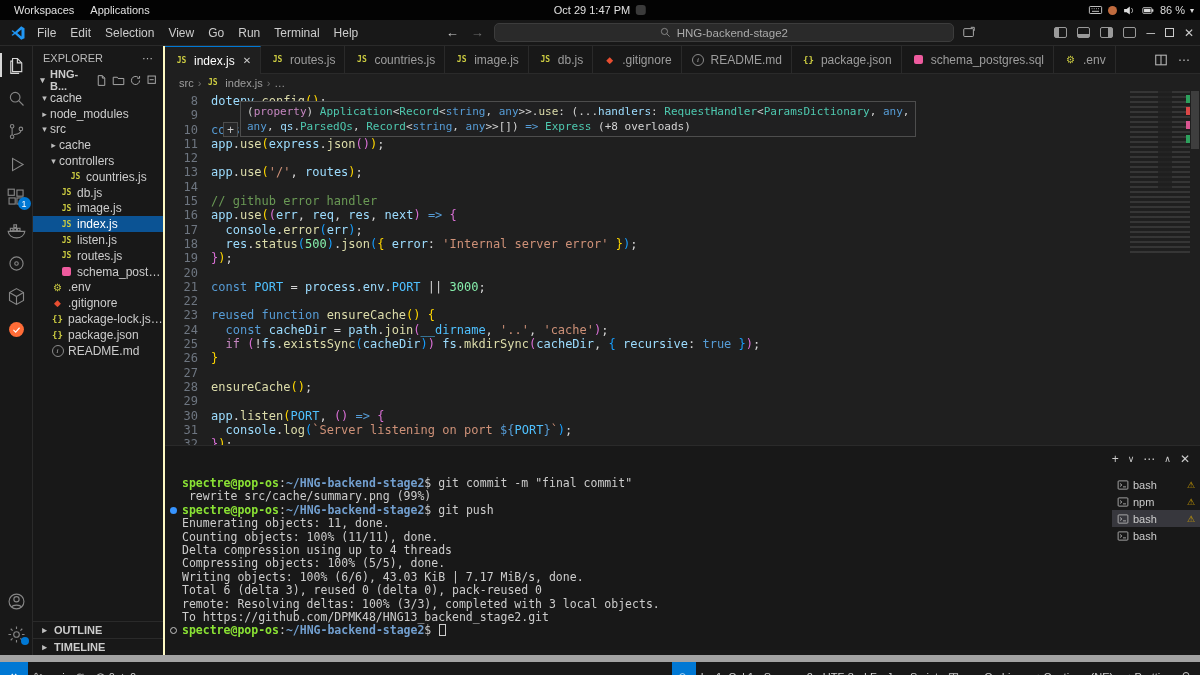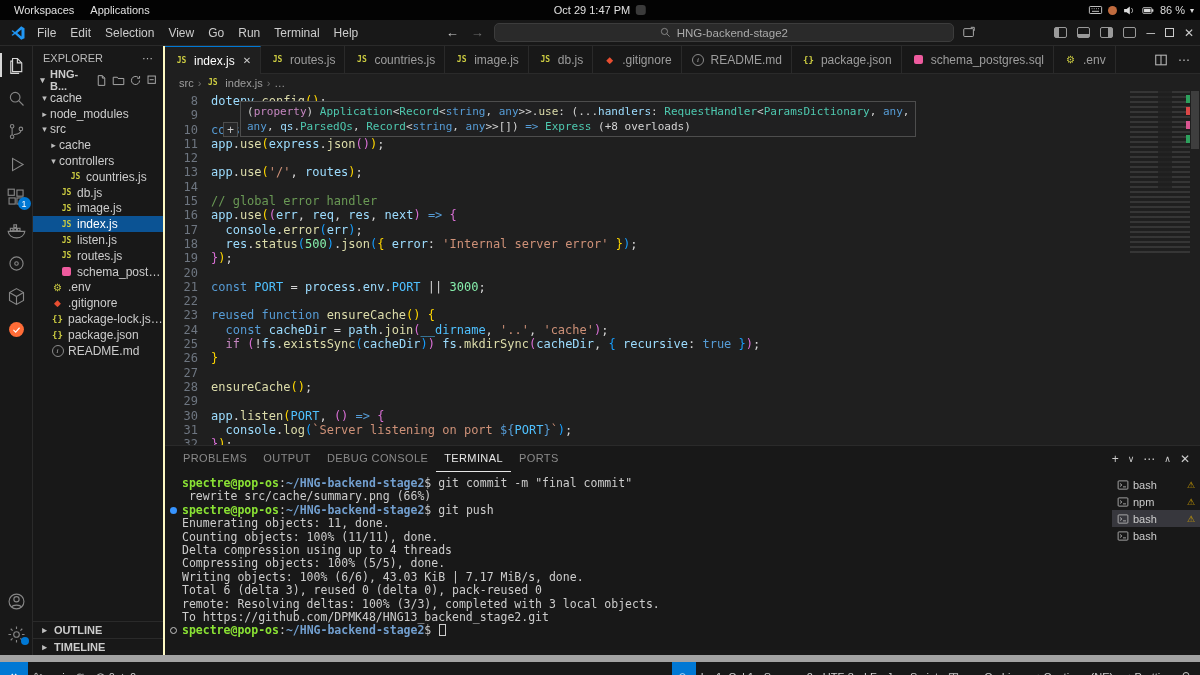--- a/index.html
+++ b/index.html
@@ -459,21 +459,21 @@
 
     <div class="editor">
       <div id="code-lines">
           <div class="code-row"><span class="gutter">8</span><span class="code-text"><span class="tok-v">dotenv</span><span class="tok-p">.</span><span class="tok-f">config</span><span class="tok-b1">()</span><span class="tok-p">;</span></span></div>
           <div class="code-row"><span class="gutter">9</span><span class="code-text"></span></div>
           <div class="code-row"><span class="gutter">10</span><span class="code-text"><span class="tok-k">const</span><span class="tok-p"> </span><span class="tok-v">app</span><span class="tok-p"> = </span><span class="tok-f">express</span><span class="tok-b1">()</span><span class="tok-p">;</span></span></div>
           <div class="code-row"><span class="gutter">11</span><span class="code-text"><span class="tok-v">app</span><span class="tok-p">.</span><span class="tok-f">use</span><span class="tok-b1">(</span><span class="tok-v">express</span><span class="tok-p">.</span><span class="tok-f">json</span><span class="tok-b2">()</span><span class="tok-b1">)</span><span class="tok-p">;</span></span></div>
           <div class="code-row"><span class="gutter">12</span><span class="code-text"></span></div>
           <div class="code-row"><span class="gutter">13</span><span class="code-text"><span class="tok-v">app</span><span class="tok-p">.</span><span class="tok-f">use</span><span class="tok-b1">(</span><span class="tok-s">'/'</span><span class="tok-p">, </span><span class="tok-v">routes</span><span class="tok-b1">)</span><span class="tok-p">;</span></span></div>
           <div class="code-row"><span class="gutter">14</span><span class="code-text"></span></div>
-          <div class="code-row"><span class="gutter">15</span><span class="code-text"><span class="tok-c">// global error handler</span></span></div>
+          <div class="code-row"><span class="gutter">15</span><span class="code-text"><span class="tok-c">// github error handler</span></span></div>
           <div class="code-row"><span class="gutter">16</span><span class="code-text"><span class="tok-v">app</span><span class="tok-p">.</span><span class="tok-f">use</span><span class="tok-b1">(</span><span class="tok-b2">(</span><span class="tok-v">err</span><span class="tok-p">, </span><span class="tok-v">req</span><span class="tok-p">, </span><span class="tok-v">res</span><span class="tok-p">, </span><span class="tok-v">next</span><span class="tok-b2">)</span><span class="tok-p"> </span><span class="tok-k">=&gt;</span><span class="tok-p"> </span><span class="tok-b2">{</span></span></div>
           <div class="code-row"><span class="gutter">17</span><span class="code-text"><span class="tok-p">  </span><span class="tok-v">console</span><span class="tok-p">.</span><span class="tok-f">error</span><span class="tok-b3">(</span><span class="tok-v">err</span><span class="tok-b3">)</span><span class="tok-p">;</span></span></div>
           <div class="code-row"><span class="gutter">18</span><span class="code-text"><span class="tok-p">  </span><span class="tok-v">res</span><span class="tok-p">.</span><span class="tok-f">status</span><span class="tok-b3">(</span><span class="tok-n">500</span><span class="tok-b3">)</span><span class="tok-p">.</span><span class="tok-f">json</span><span class="tok-b3">(</span><span class="tok-b1">{</span><span class="tok-p"> </span><span class="tok-v">error</span><span class="tok-p">: </span><span class="tok-s">'Internal server error'</span><span class="tok-p"> </span><span class="tok-b1">}</span><span class="tok-b3">)</span><span class="tok-p">;</span></span></div>
           <div class="code-row"><span class="gutter">19</span><span class="code-text"><span class="tok-b2">}</span><span class="tok-b1">)</span><span class="tok-p">;</span></span></div>
           <div class="code-row"><span class="gutter">20</span><span class="code-text"></span></div>
           <div class="code-row"><span class="gutter">21</span><span class="code-text"><span class="tok-k">const</span><span class="tok-p"> </span><span class="tok-cst">PORT</span><span class="tok-p"> = </span><span class="tok-v">process</span><span class="tok-p">.</span><span class="tok-v">env</span><span class="tok-p">.</span><span class="tok-cst">PORT</span><span class="tok-p"> || </span><span class="tok-n">3000</span><span class="tok-p">;</span></span></div>
           <div class="code-row"><span class="gutter">22</span><span class="code-text"></span></div>
           <div class="code-row"><span class="gutter">23</span><span class="code-text"><span class="tok-k">reused</span><span class="tok-p"> </span><span class="tok-k">function</span><span class="tok-p"> </span><span class="tok-f">ensureCache</span><span class="tok-b1">()</span><span class="tok-p"> </span><span class="tok-b1">{</span></span></div>
           <div class="code-row"><span class="gutter">24</span><span class="code-text"><span class="tok-p">  </span><span class="tok-k">const</span><span class="tok-p"> </span><span class="tok-v">cacheDir</span><span class="tok-p"> = </span><span class="tok-v">path</span><span class="tok-p">.</span><span class="tok-f">join</span><span class="tok-b2">(</span><span class="tok-cst">__dirname</span><span class="tok-p">, </span><span class="tok-s">'..'</span><span class="tok-p">, </span><span class="tok-s">'cache'</span><span class="tok-b2">)</span><span class="tok-p">;</span></span></div>
           <div class="code-row"><span class="gutter">25</span><span class="code-text"><span class="tok-p">  </span><span class="tok-kc">if</span><span class="tok-p"> </span><span class="tok-b2">(</span><span class="tok-p">!</span><span class="tok-v">fs</span><span class="tok-p">.</span><span class="tok-f">existsSync</span><span class="tok-b3">(</span><span class="tok-v">cacheDir</span><span class="tok-b3">)</span><span class="tok-b2">)</span><span class="tok-p"> </span><span class="tok-v">fs</span><span class="tok-p">.</span><span class="tok-f">mkdirSync</span><span class="tok-b2">(</span><span class="tok-v">cacheDir</span><span class="tok-p">, </span><span class="tok-b3">{</span><span class="tok-p"> </span><span class="tok-v">recursive</span><span class="tok-p">: </span><span class="tok-k">true</span><span class="tok-p"> </span><span class="tok-b3">}</span><span class="tok-b2">)</span><span class="tok-p">;</span></span></div>
@@ -495,39 +495,32 @@
         <span class="mm-mark" style="top:30px;background:#ee5b9e"></span>
         <span class="mm-mark" style="top:44px;background:#2faf64"></span>
       </div>
       <div class="scroll-v">
           <div class="thumb"></div>
         </div>
     </div>
 
     <div class="panel">
       <div class="panel-header">
-        <div style="display:flex" id="panel-tabs">
-            <span class="ptab">PROBLEMS</span>
-            <span class="ptab">OUTPUT</span>
-            <span class="ptab">DEBUG CONSOLE</span>
-            <span class="ptab active">TERMINAL</span>
-            <span class="ptab">PORTS</span>
-          </div>
         <div class="panel-acts">
           <span>+</span>
           <span style="font-size:9px">∨</span>
           <span>⋯</span>
           <span style="font-size:9px">∧</span>
           <span>✕</span>
         </div>
       </div>
       <div class="panel-body">
         <div class="term-main" id="term-lines">
             <div class="term-line"><span class="tok-tg">spectre@pop-os</span><span class="tok-tw">:</span><span class="tok-tb">~/HNG-backend-stage2</span><span class="tok-tw">$ git commit -m "final commit"</span></div>
-            <div class="term-line"><span class="tok-tw"> rewrite src/cache/summary.png (66%)</span></div>
+            <div class="term-line"><span class="tok-tw"> rewrite src/cache/summary.png (99%)</span></div>
             <div class="term-line"><span class="tdot filled"></span><span class="tok-tg">spectre@pop-os</span><span class="tok-tw">:</span><span class="tok-tb">~/HNG-backend-stage2</span><span class="tok-tw">$ git push</span></div>
             <div class="term-line"><span class="tok-tw">Enumerating objects: 11, done.</span></div>
             <div class="term-line"><span class="tok-tw">Counting objects: 100% (11/11), done.</span></div>
             <div class="term-line"><span class="tok-tw">Delta compression using up to 4 threads</span></div>
             <div class="term-line"><span class="tok-tw">Compressing objects: 100% (5/5), done.</span></div>
             <div class="term-line"><span class="tok-tw">Writing objects: 100% (6/6), 43.03 KiB | 7.17 MiB/s, done.</span></div>
             <div class="term-line"><span class="tok-tw">Total 6 (delta 3), reused 0 (delta 0), pack-reused 0</span></div>
             <div class="term-line"><span class="tok-tw">remote: Resolving deltas: 100% (3/3), completed with 3 local objects.</span></div>
             <div class="term-line"><span class="tok-tw">To https://github.com/DPMK48/HNG13_backend_stage2.git</span></div>
             <div class="term-line"><span class="tdot open"></span><span class="tok-tg">spectre@pop-os</span><span class="tok-tw">:</span><span class="tok-tb">~/HNG-backend-stage2</span><span class="tok-tw">$ </span><span class="tok-cur"></span></div>

